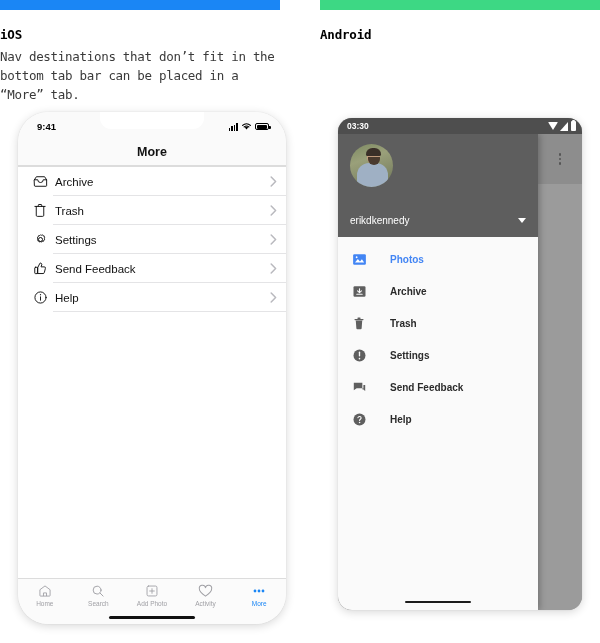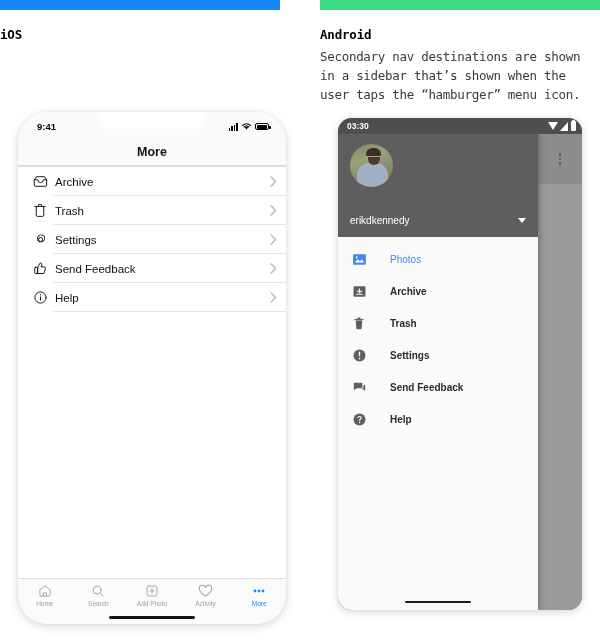--- a/index.html
+++ b/index.html
@@ -149,35 +149,36 @@
     position: absolute; left: 12px; right: 12px; bottom: 11px;
     display: flex; align-items: center; justify-content: space-between;
   }
   .and-username { font-size: 10px; color: #fff; }
   .and-caret { width:0;height:0;border-left:4.5px solid transparent;border-right:4.5px solid transparent;border-top:5px solid #fff; }
 
   .and-list { padding-top: 6px; }
   .and-row { display: flex; align-items: center; height: 32px; padding-left: 14px; }
   .and-row-icon { width: 30px; flex: 0 0 30px; display: flex; align-items: center; color: #5f5f5f; }
   .and-row-label { font-size: 10px; font-weight: bold; color: #2b2b2b; padding-left: 8px; }
-  .and-row.selected .and-row-label { color: #4285f4; font-weight: normal; }
+  .and-row.selected .and-row-label { color: #4285f4; font-weight: bold; }
 
   .and-gesture {
     position: absolute; bottom: 7px; left: 50%; transform: translateX(-50%);
     width: 66px; height: 2.5px; background: #1c1c1c; border-radius: 2px;
   }
 </style>
 </head>
 <body>
 
 <div class="page">
 
   <div class="col col-ios">
     <div class="accent-bar" style="background:#1a86f5"></div>
     <div class="col-title">iOS</div>
+    <div class="col-desc">Nav destinations that don’t fit in the bottom tab bar can be placed in a “More” tab.</div>
   </div>
 
   <div class="phone ios-phone">
     <div class="ios-notch"></div>
 
     <div class="ios-status">
       <div class="ios-time">9:41</div>
       <div class="ios-status-icons">
         <span class="sig">
             <i></i>
@@ -315,21 +316,20 @@
         </svg>
         <span class="ios-tab-label">More</span>
       </div>
       <div class="ios-home-ind"></div>
     </div>
   </div>
 
   <div class="col col-android">
     <div class="accent-bar" style="background:#3dd884"></div>
     <div class="col-title">Android</div>
-    <div class="col-desc">Secondary nav destinations are shown in a sidebar that’s shown when the user taps the “hamburger” menu icon.</div>
   </div>
 
   <div class="phone and-phone">
 
     <div class="and-statusbar">
       <div class="and-time">03:30</div>
       <div class="and-status-icons">
         <span class="and-wifi"></span>
         <span class="and-sig"></span>
         <span class="and-batt"></span>

